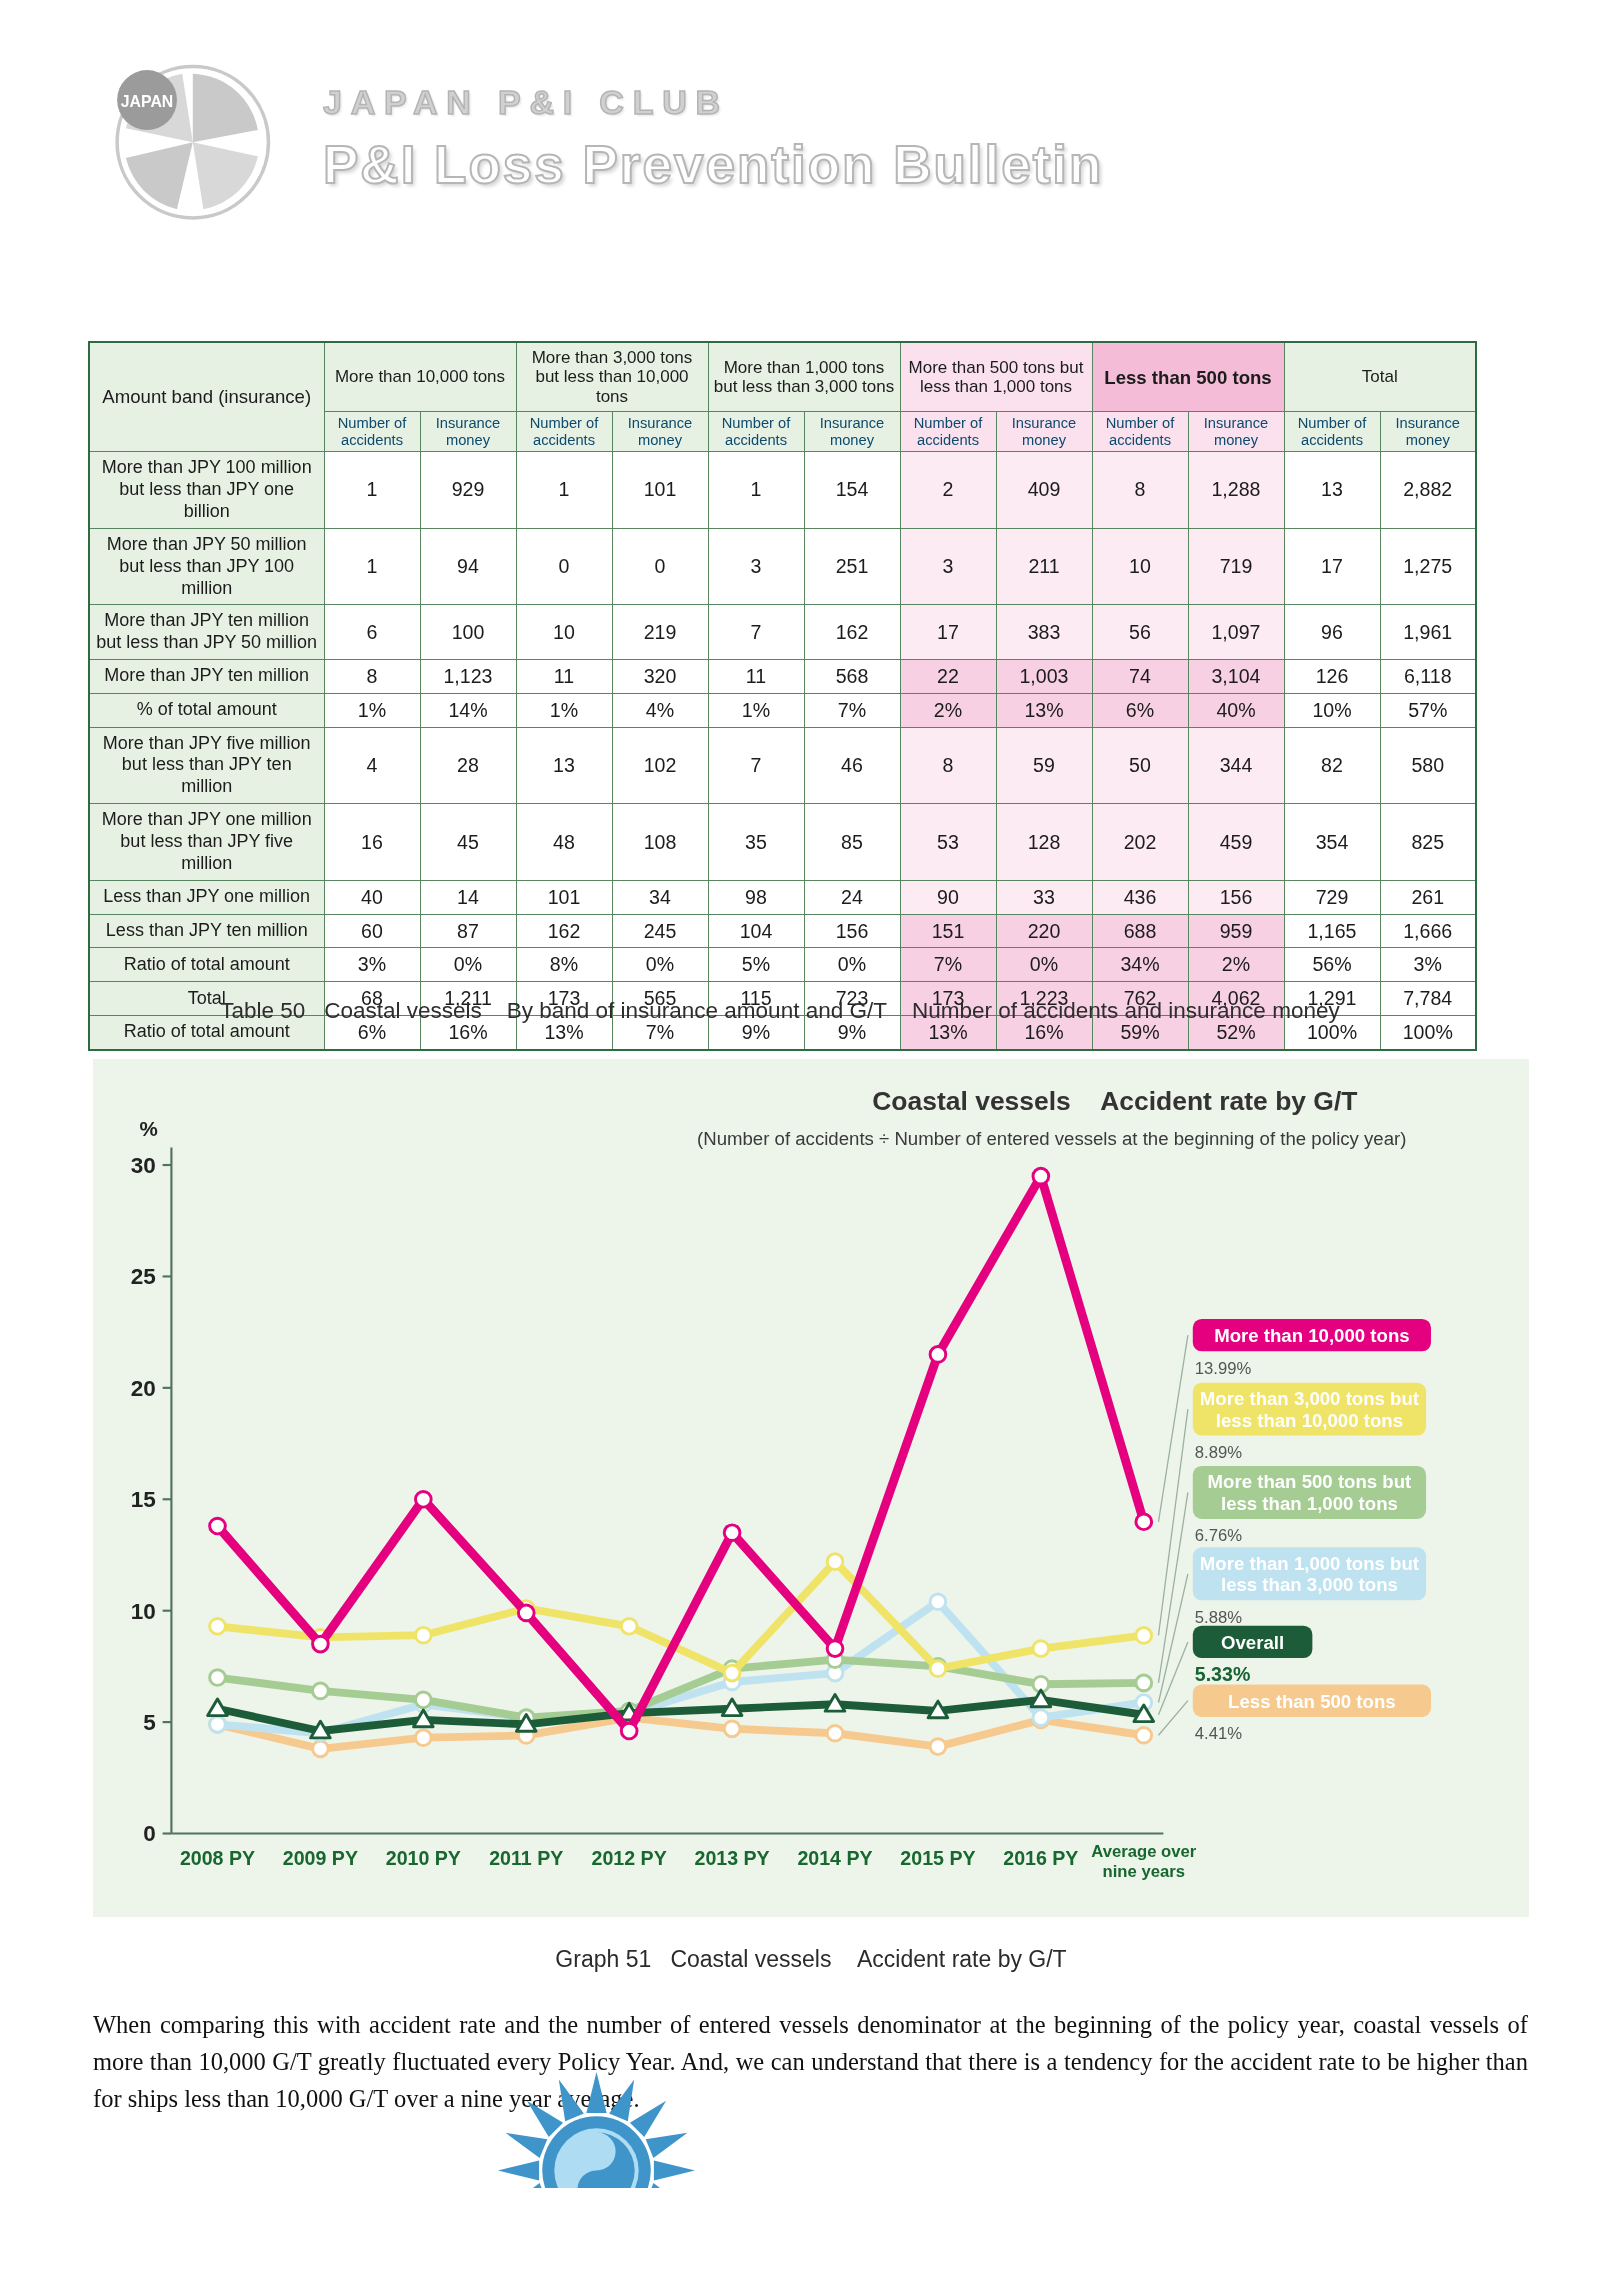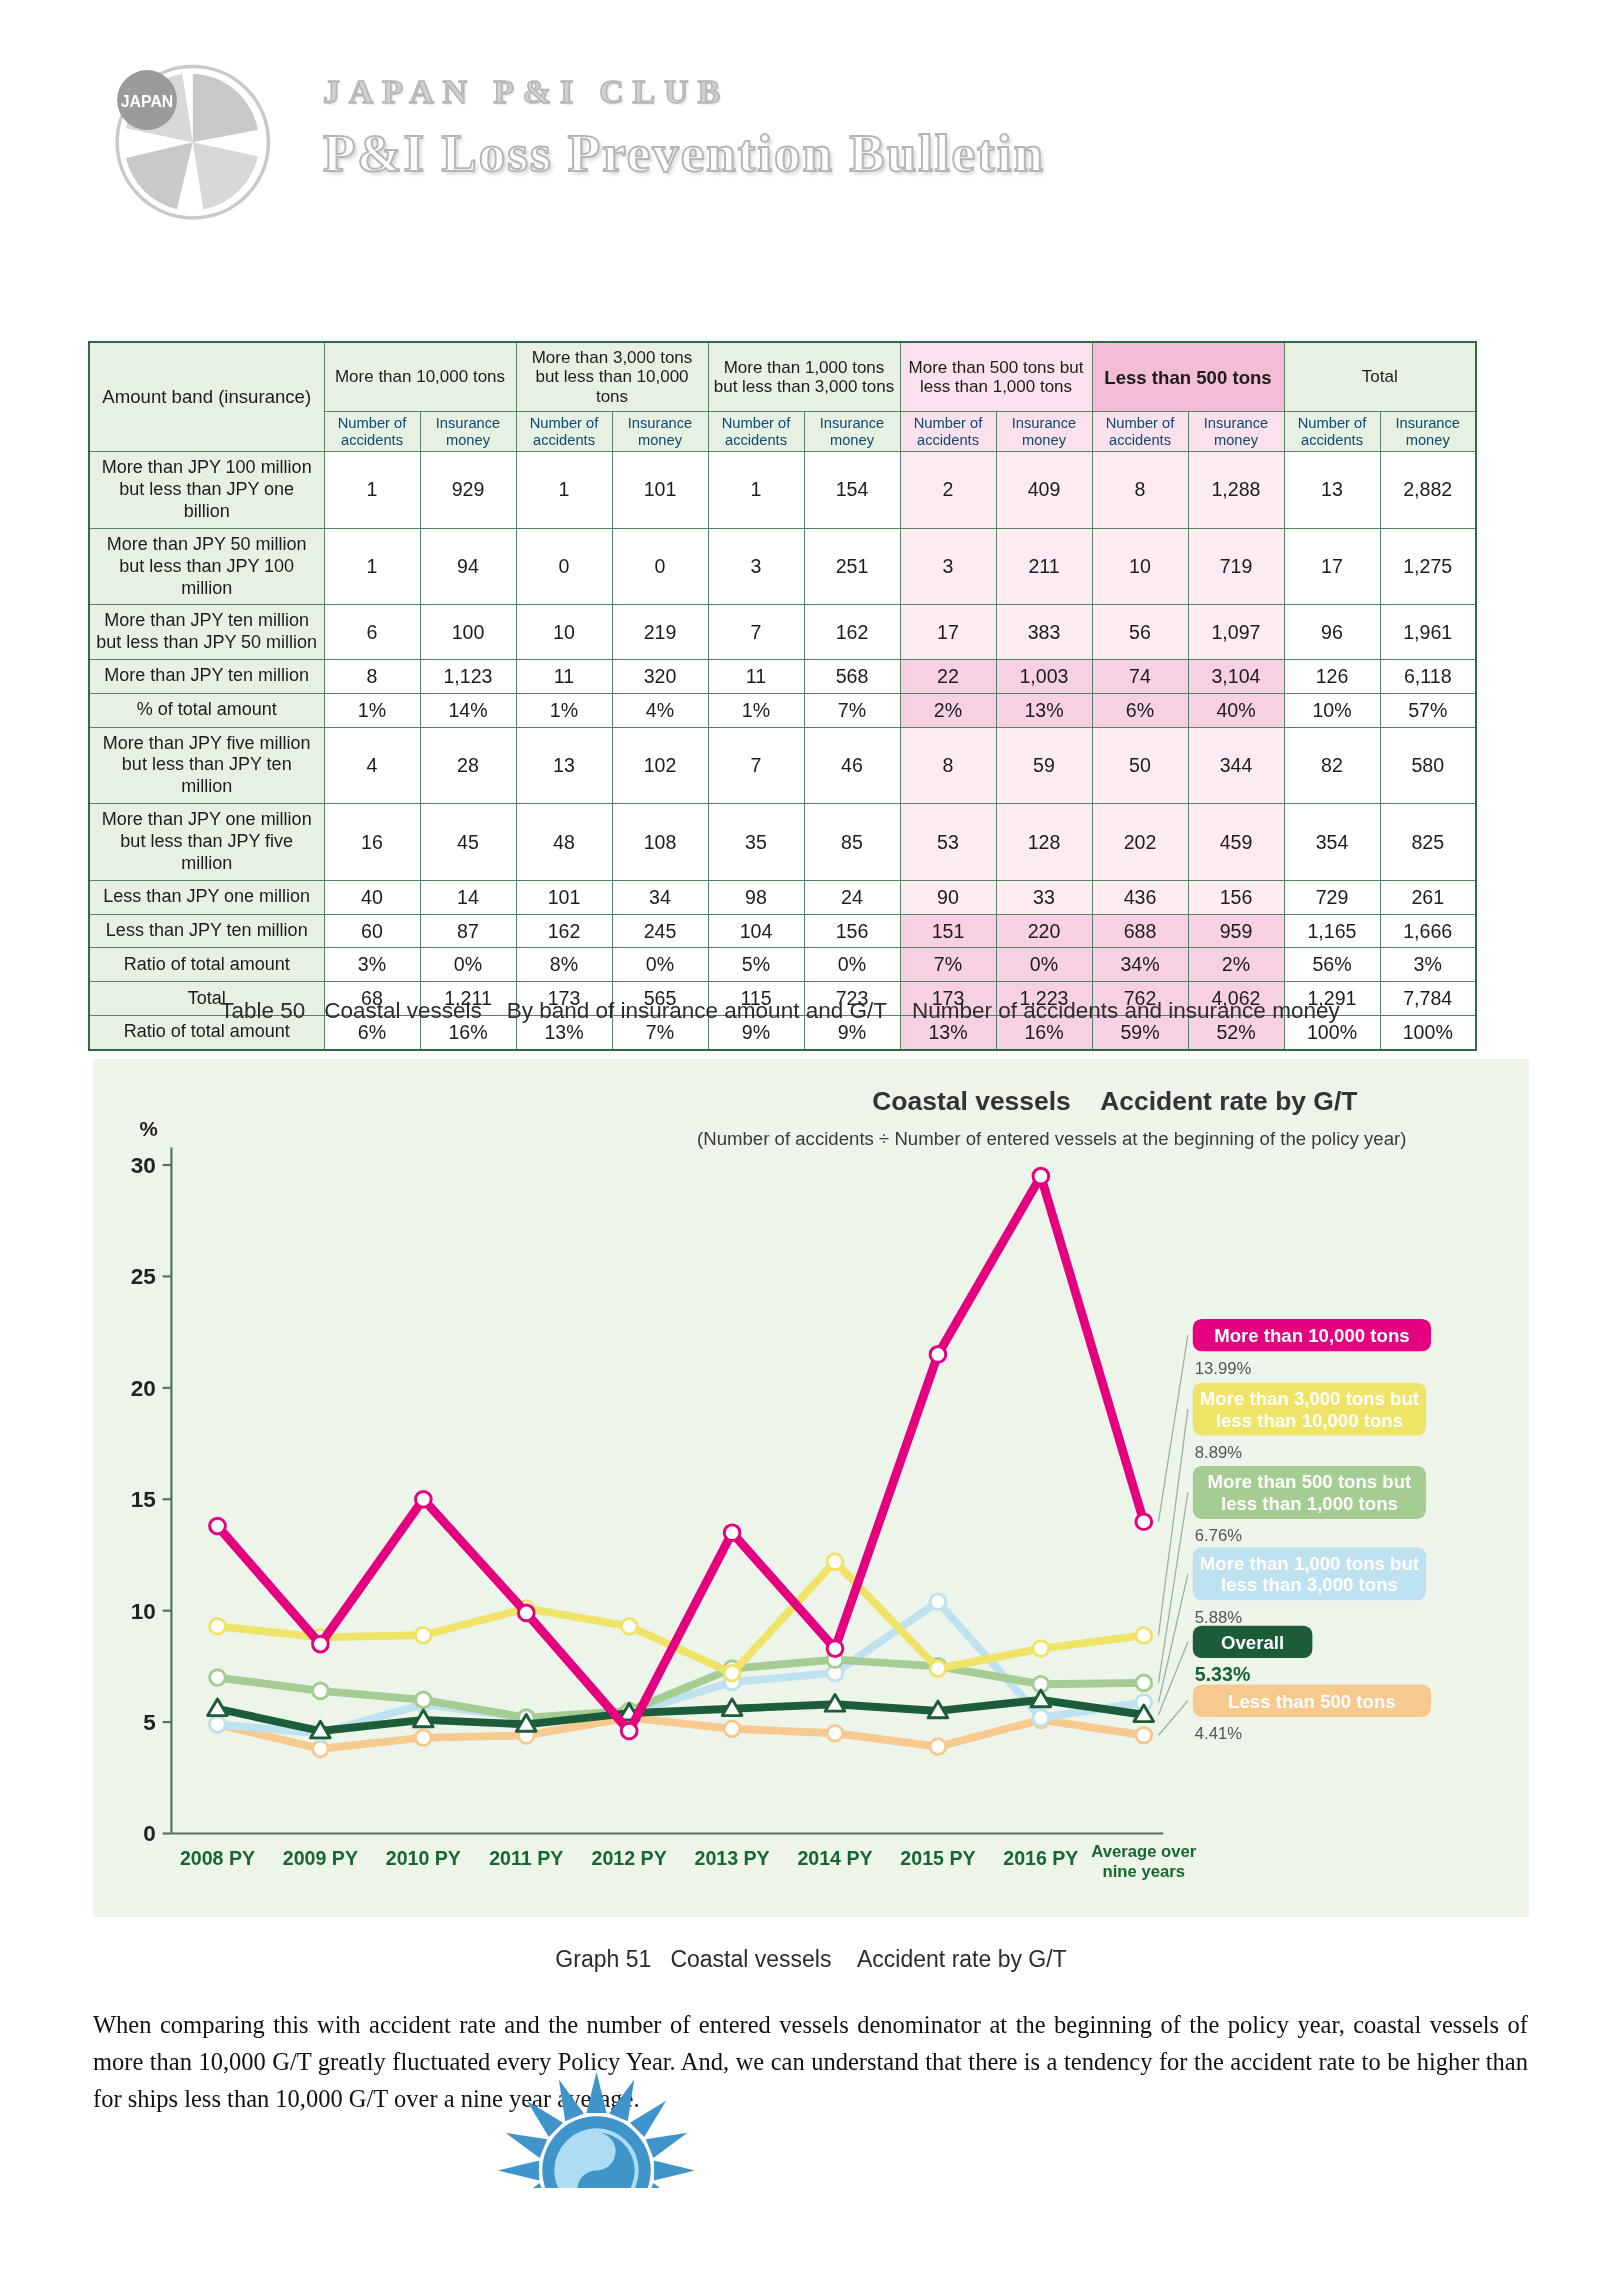--- a/index.html
+++ b/index.html
@@ -1,21 +1,21 @@
 <!DOCTYPE html>
 <html><head>
 <meta charset="utf-8">
 <style>
   html,body{margin:0;padding:0;background:#fff;}
   .page{position:relative;width:1621px;height:2188px;background:#fff;overflow:hidden;
         font-family:"Liberation Sans",sans-serif;color:#1c1c1c;}
 
   
   .logo{position:absolute;left:96px;top:49px;width:176px;height:176px;}
-  .header-titles{position:absolute;left:323px;top:73px;font-family:Liberation Serif, serif;}
+  .header-titles{position:absolute;left:323px;top:83px;}
   .club-name{font-size:34px;font-weight:bold;letter-spacing:8.8px;color:#d0d0d0;
              -webkit-text-stroke:1.5px #b4b4b4;text-shadow:2px 2px 2px #e8e8e8;}
   .bulletin-title{margin-top:11.8px;font-size:53px;font-weight:bold;letter-spacing:2px;color:#ffffff;
                   -webkit-text-stroke:2px #b6b6b6;text-shadow:2.9px 2.9px 3.9px #d6d6d6;}
 
   
   .unit-note{position:absolute;top:295px;left:88px;width:1384px;text-align:right;
              font-size:22.5px;color:#8f8f8f;}
 
   

